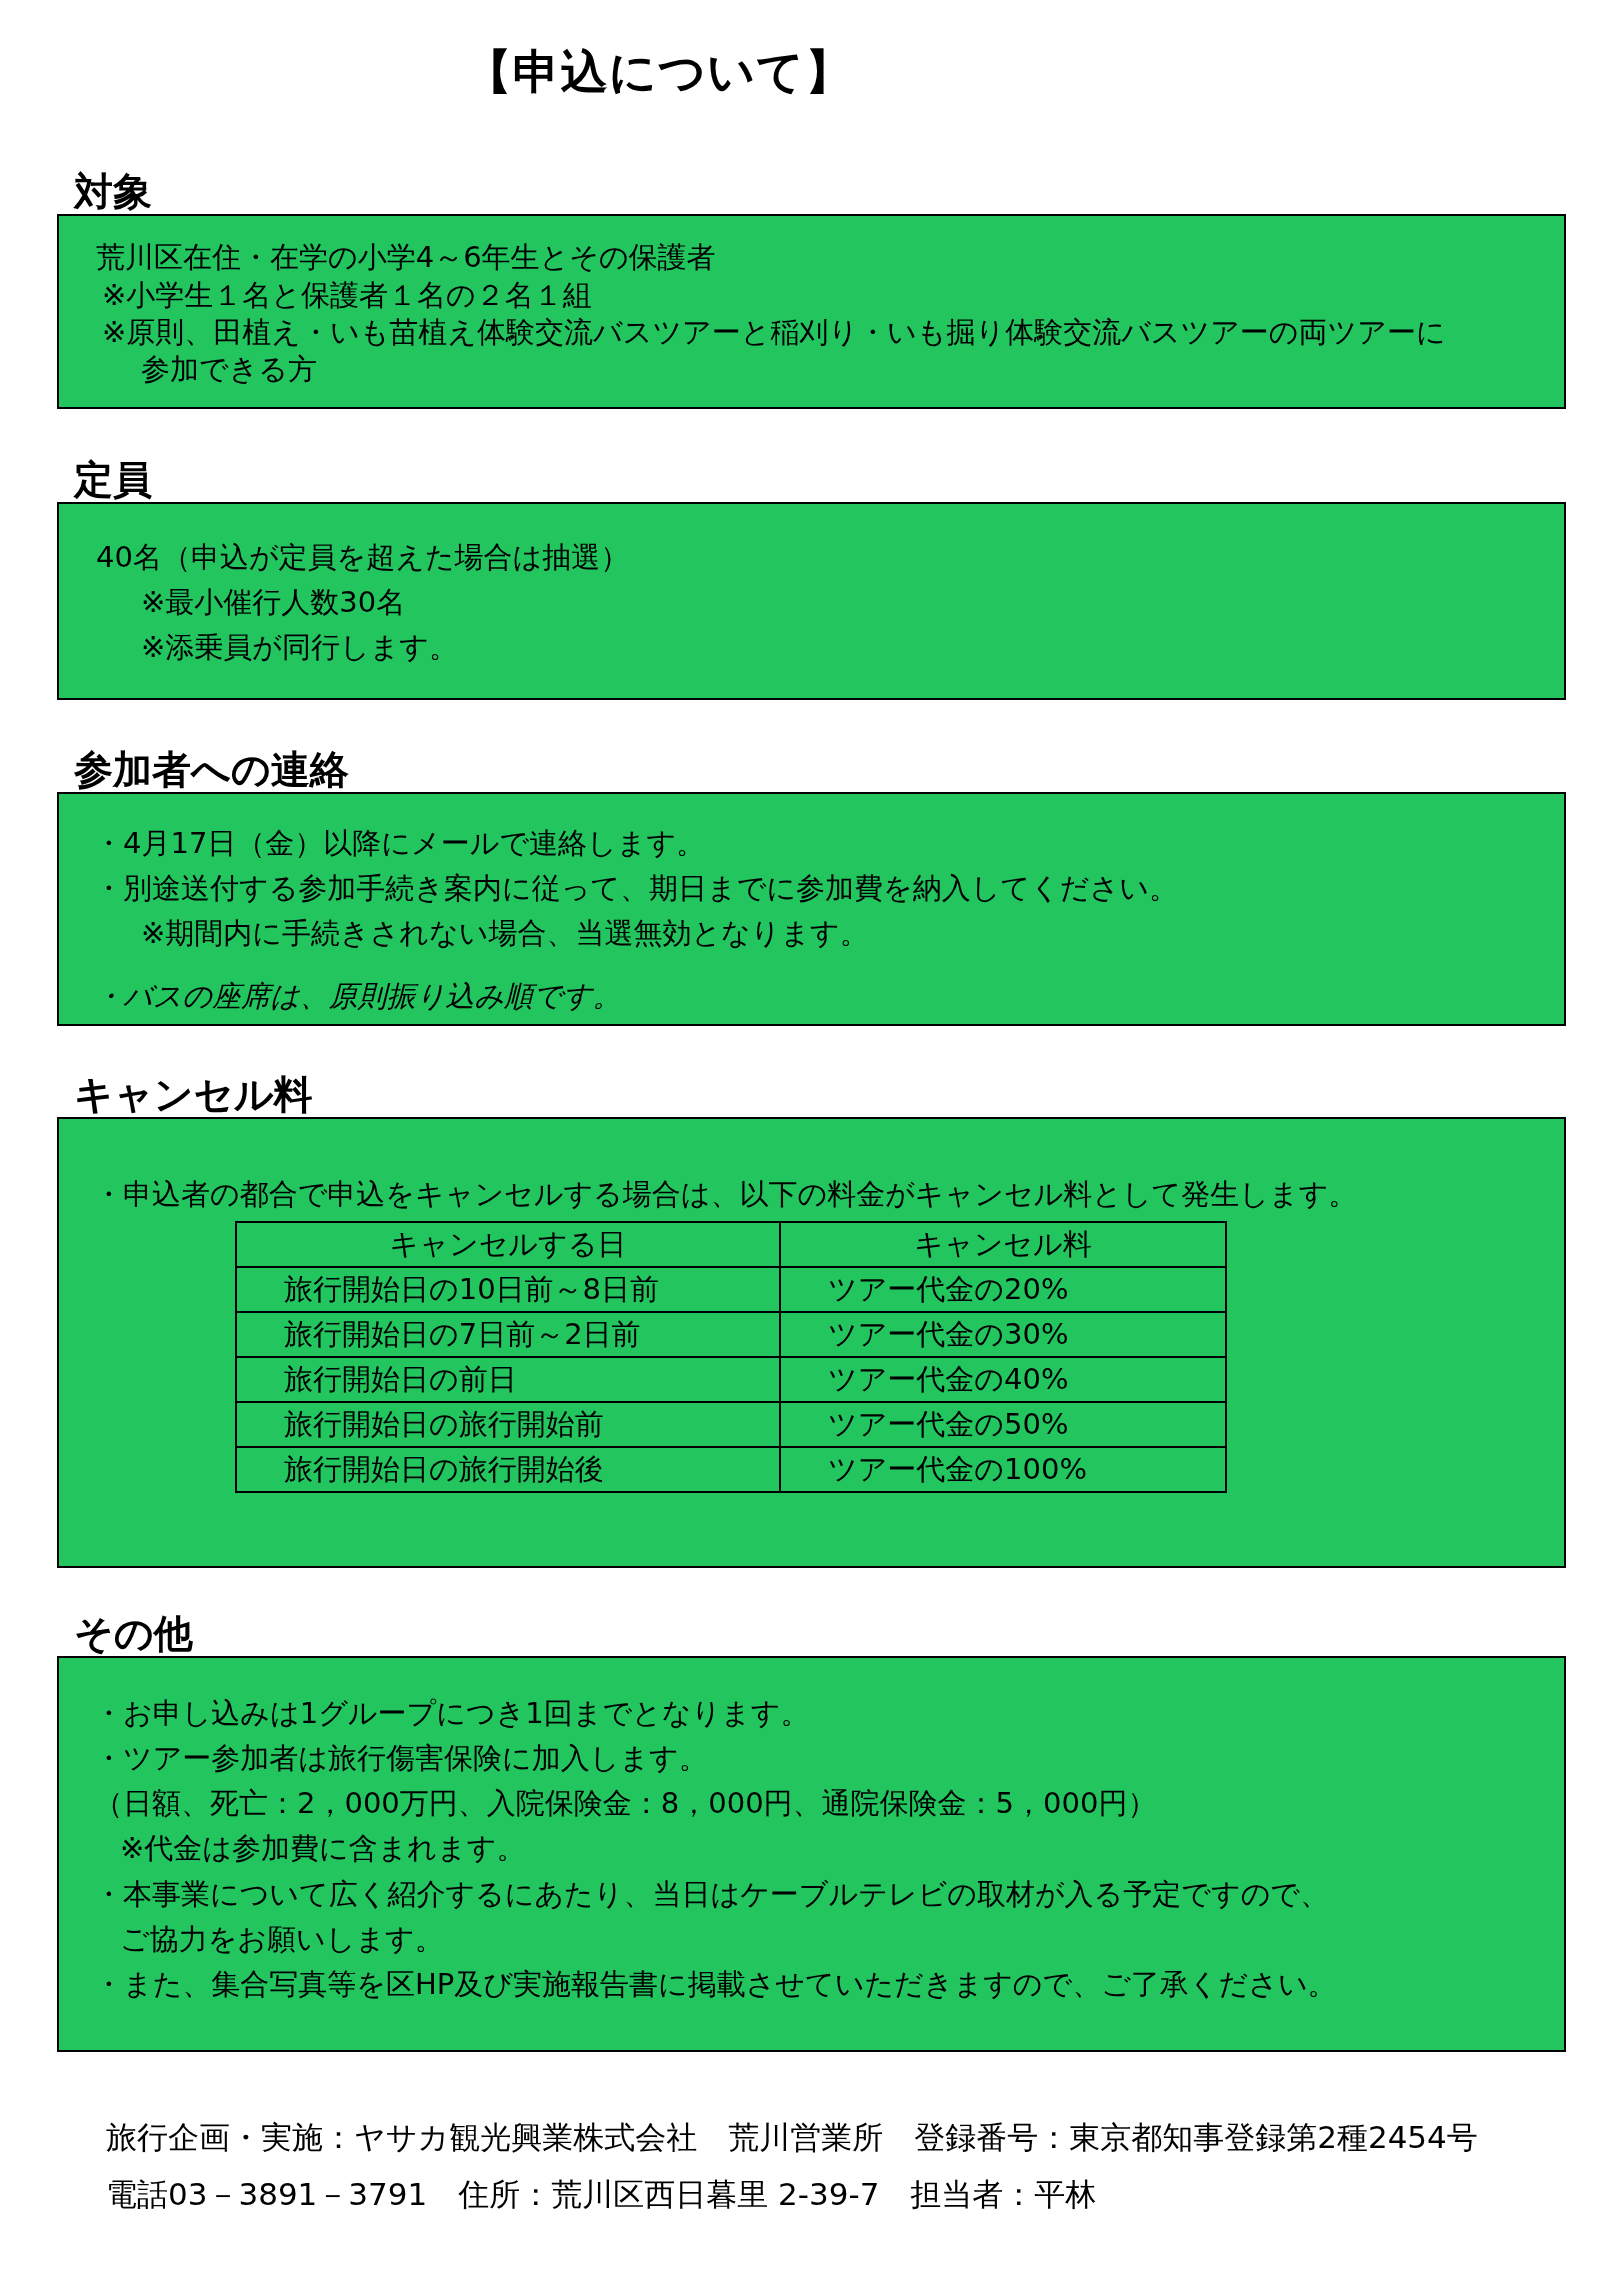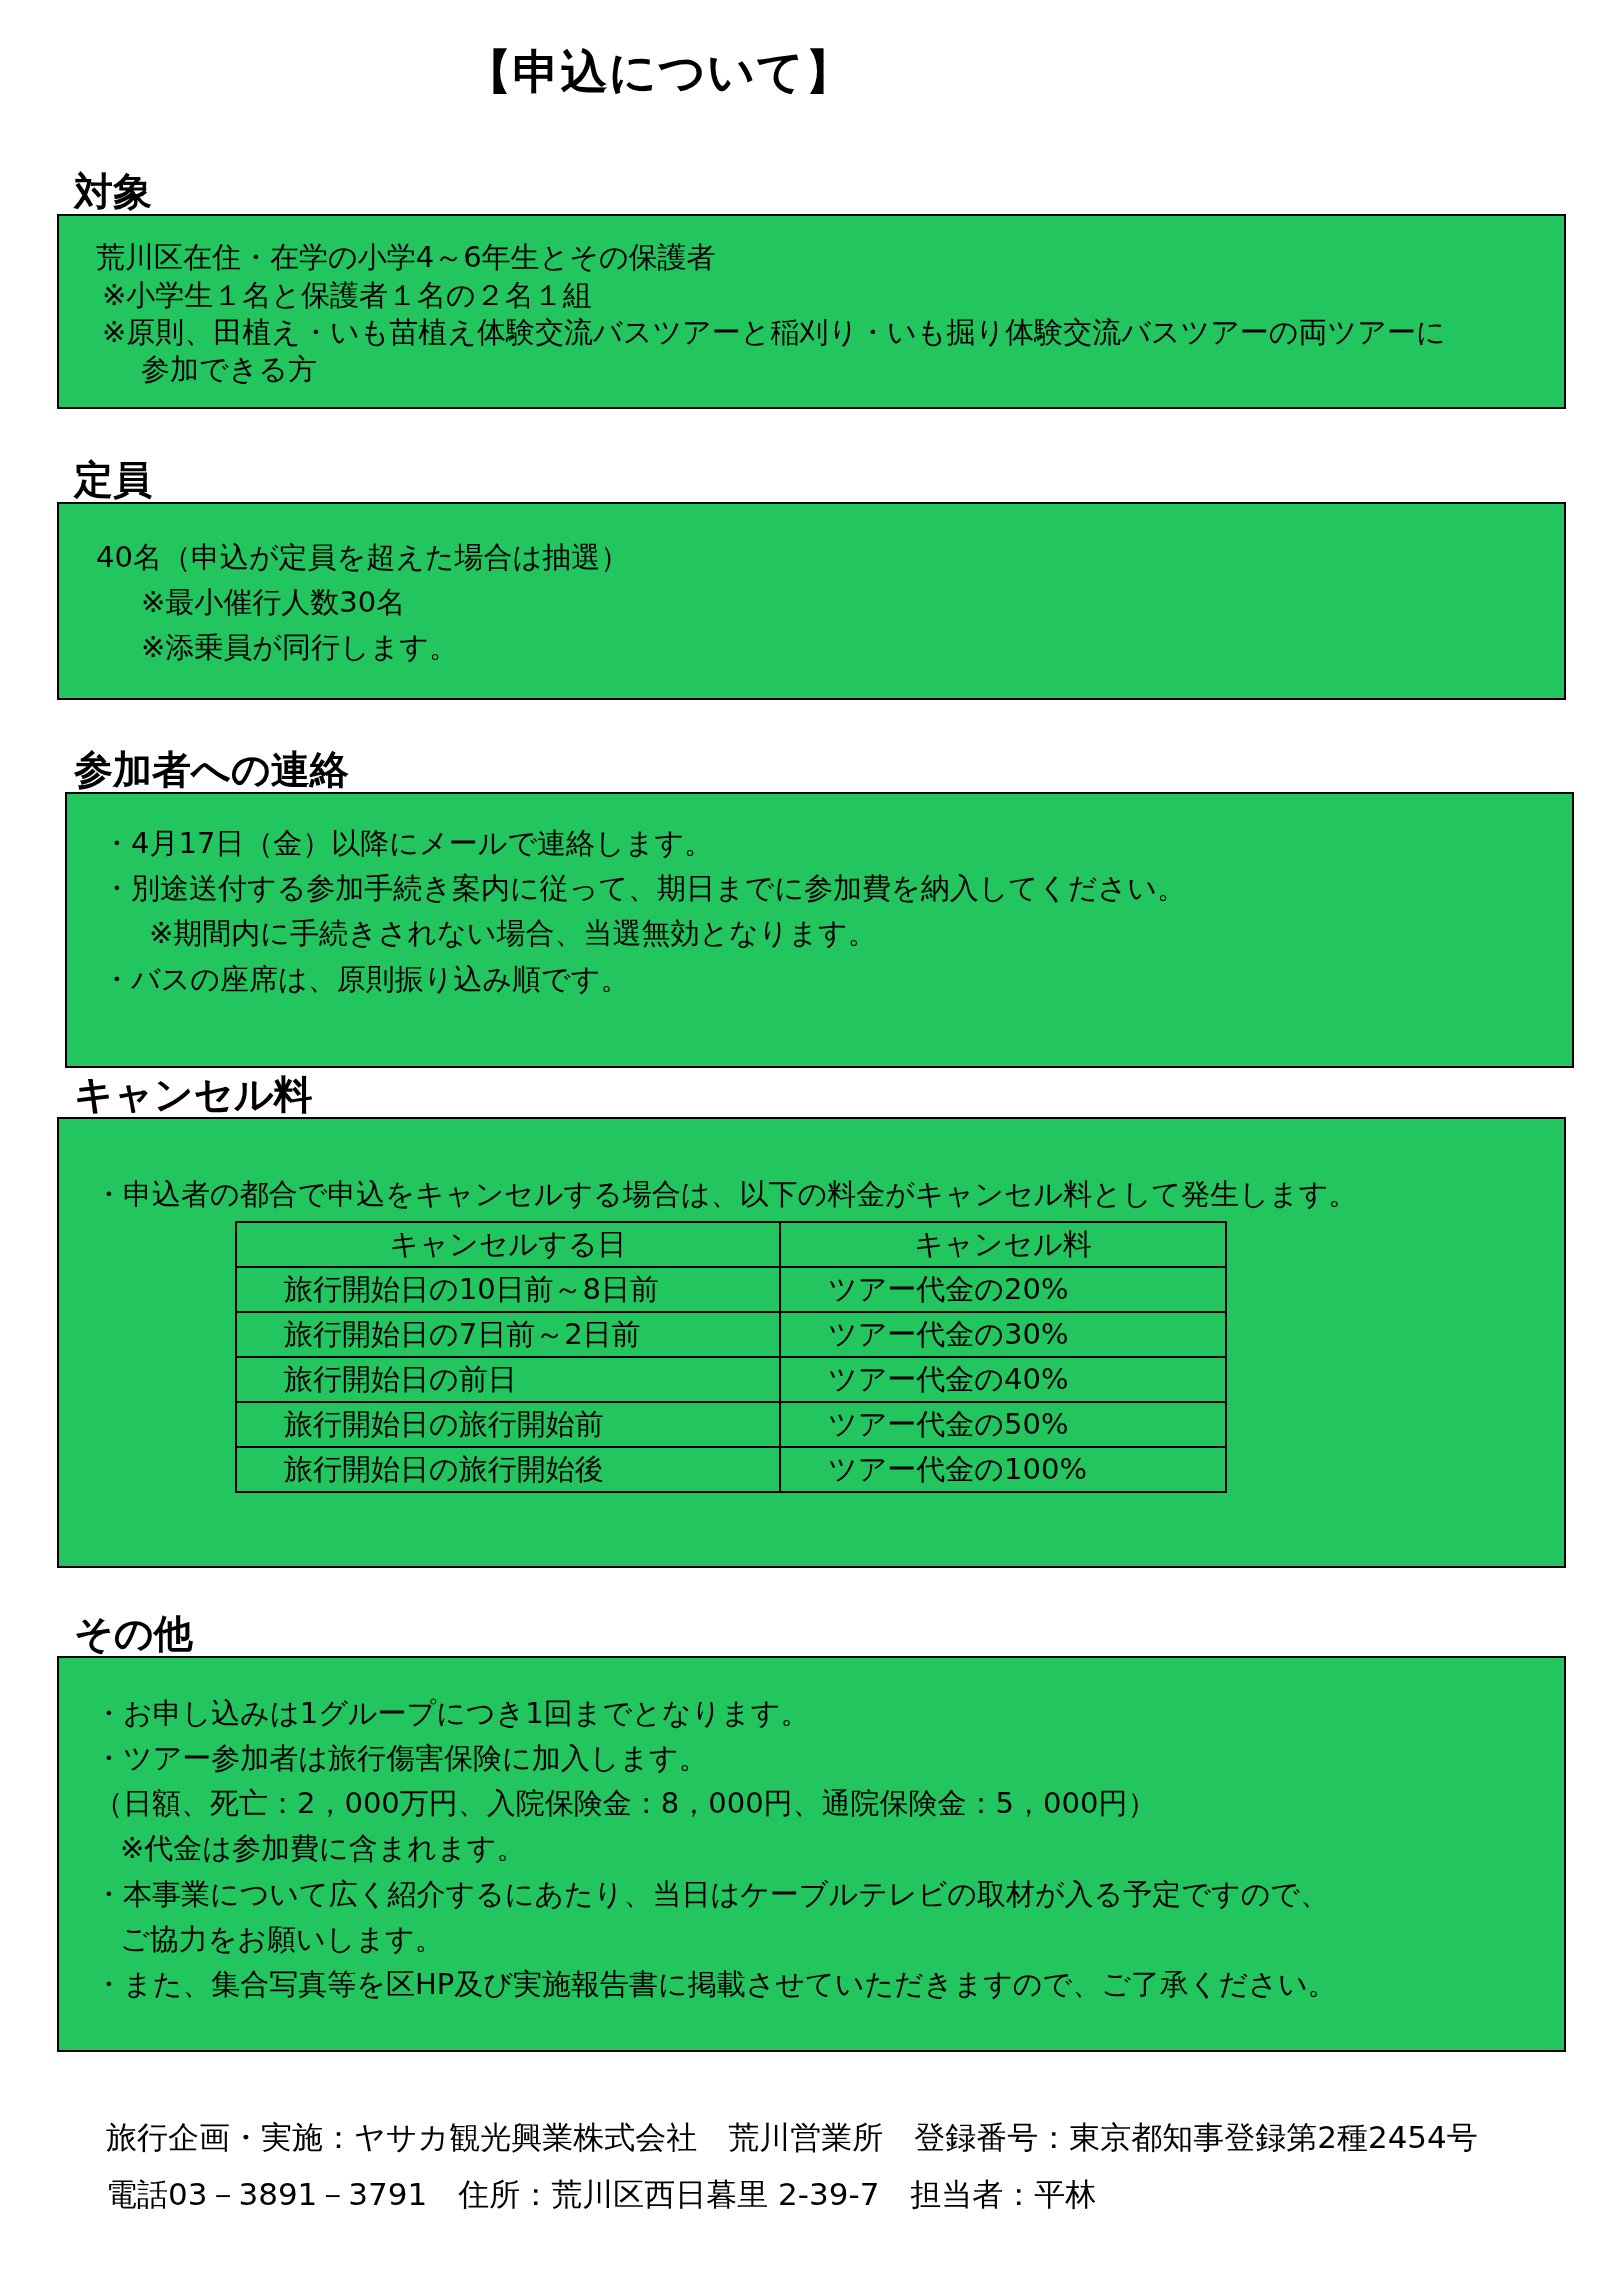--- a/index.html
+++ b/index.html
@@ -56,25 +56,25 @@
 </div>
 
 <div class="heading" style="top:453px;">定員</div>
 <div class="box" style="top:502px; height:198px;">
   <div class="line" style="left:37px; top:39px;">40名（申込が定員を超えた場合は抽選）</div>
   <div class="line" style="left:82px; top:84px;">※最小催行人数30名</div>
   <div class="line" style="left:82px; top:129px;">※添乗員が同行します。</div>
 </div>
 
 <div class="heading" style="top:743px;">参加者への連絡</div>
-<div class="box" style="top:792px; height:276px;margin-left:8px;">
+<div class="box" style="top:792px; height:234px;">
   <div class="line" style="left:35px; top:35px;">・4月17日（金）以降にメールで連絡します。</div>
   <div class="line" style="left:35px; top:80px;">・別途送付する参加手続き案内に従って、期日までに参加費を納入してください。</div>
   <div class="line" style="left:82px; top:125px;">※期間内に手続きされない場合、当選無効となります。</div>
-  <div class="line" style="left:35px; top:171px;">・バスの座席は、原則振り込み順です。</div>
+  <div class="line" style="left:35px; top:188px;font-style:italic;">・バスの座席は、原則振り込み順です。</div>
 </div>
 
 <div class="heading" style="top:1068px;">キャンセル料</div>
 <div class="box" style="top:1117px; height:451px;">
   <div class="line" style="left:35px; top:61px;">・申込者の都合で申込をキャンセルする場合は、以下の料金がキャンセル料として発生します。</div>
   <table class="cancel" style="top:102px;">
     <tbody>
         <tr>
       <th class="day">キャンセルする日</th>
       <th class="fee">キャンセル料</th>

